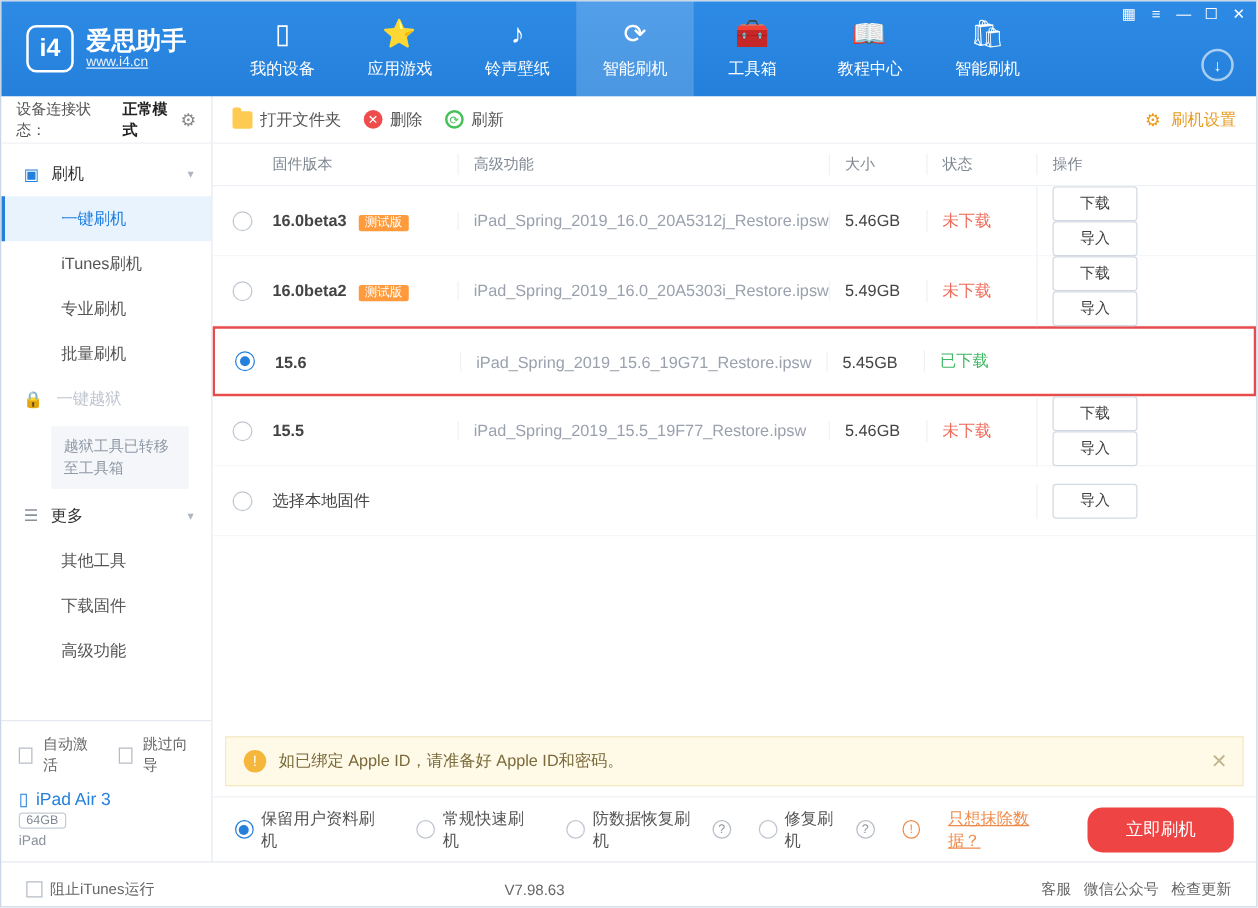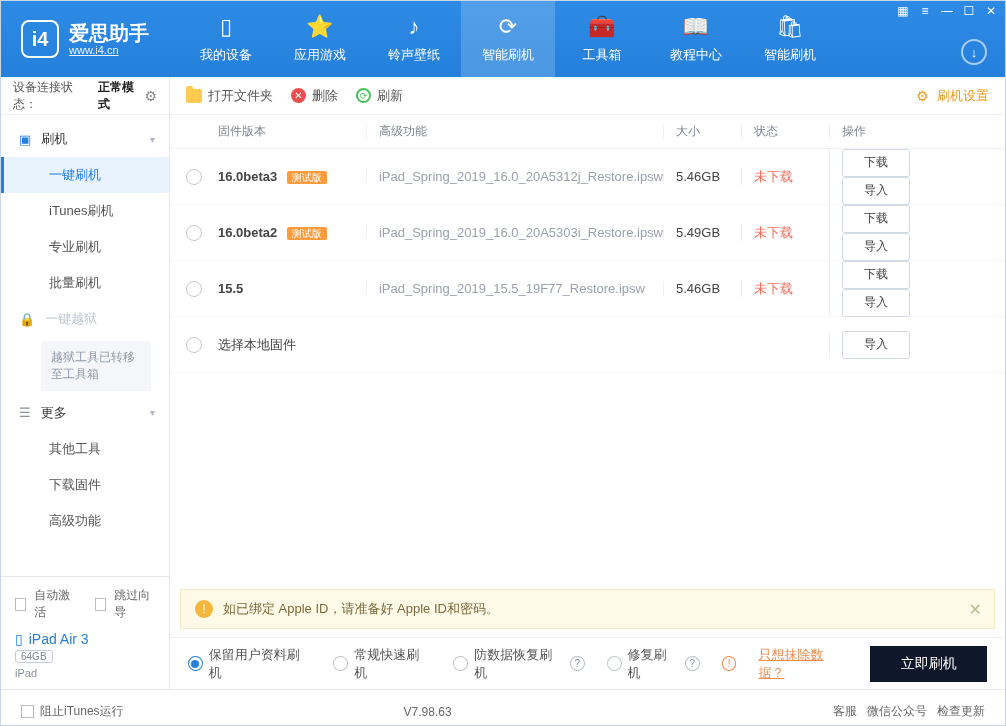--- a/index.html
+++ b/index.html
@@ -74,21 +74,21 @@
 
 .notice-bar { height: 40px; background: #fff9e8; border: 1px solid #f4e9c2; margin: 0 10px 8px 10px; display: flex; align-items: center; padding: 0 14px; font-size: 13px; color: #7b6a3a; position: relative; }
 .notice-bar .warn { width: 18px; height: 18px; background: #f5b73b; border-radius: 50%; color: #fff; display: flex; align-items: center; justify-content: center; font-size: 12px; margin-right: 10px; }
 .notice-bar .close-n { position: absolute; right: 12px; color: #c2b88f; cursor: pointer; font-size: 16px; }
 
 .option-bar { height: 52px; border-top: 1px solid #eef1f6; display: flex; align-items: center; padding: 0 18px; font-size: 13px; gap: 22px; }
 .opt { display: flex; align-items: center; gap: 6px; color: #555; }
 .opt .radio { width: 15px; height: 15px; }
 .q { width: 15px; height: 15px; border: 1px solid #b6bdc7; border-radius: 50%; font-size: 10px; color: #8a919c; display: flex; align-items: center; justify-content: center; }
 .link-warn { color: #ef8b4a; text-decoration: underline; cursor: pointer; }
-.flash-btn { margin-left: auto; width: 118px; height: 36px; background: #0f172a; color: #fff; border: none; border-radius: 0; font-size: 14px; cursor: pointer; }
+.flash-btn { margin-left: auto; width: 118px; height: 36px; background: #ef4444; color: #fff; border: none; border-radius: 12px; font-size: 14px; cursor: pointer; }
 
 .footer { height: 44px; border-top: 1px solid #e5e9ef; display: flex; align-items: center; padding: 0 20px; font-size: 12px; color: #666; }
 .footer .f-left { display: flex; align-items: center; gap: 6px; }
 .footer .f-ver { margin-left: 280px; }
 .footer .f-right { margin-left: auto; display: flex; gap: 10px; }
 </style>
 </head>
 <body>
 
 <div class="header">
@@ -233,20 +233,30 @@
         <div class="fw-row">
           <div class="col-sel">
             <span class="radio "></span>
           </div>
           <div class="col-ver"><b>16.0beta2</b> <span class="beta-tag">测试版</span></div>
           <div class="col-name fw-name">iPad_Spring_2019_16.0_20A5303i_Restore.ipsw</div>
           <div class="col-size">5.49GB</div>
           <div class="col-status st-not">未下载</div>
           <div class="col-ops"><button class="btn">下载</button><button class="btn">导入</button></div>
         </div>
+        <div class="fw-row highlight">
+          <div class="col-sel">
+            <span class="radio on"></span>
+          </div>
+          <div class="col-ver"><b>15.6</b> </div>
+          <div class="col-name fw-name">iPad_Spring_2019_15.6_19G71_Restore.ipsw</div>
+          <div class="col-size">5.45GB</div>
+          <div class="col-status st-done">已下载</div>
+          <div class="col-ops"></div>
+        </div>
         <div class="fw-row">
           <div class="col-sel">
             <span class="radio "></span>
           </div>
           <div class="col-ver"><b>15.5</b> </div>
           <div class="col-name fw-name">iPad_Spring_2019_15.5_19F77_Restore.ipsw</div>
           <div class="col-size">5.46GB</div>
           <div class="col-status st-not">未下载</div>
           <div class="col-ops"><button class="btn">下载</button><button class="btn">导入</button></div>
         </div>

